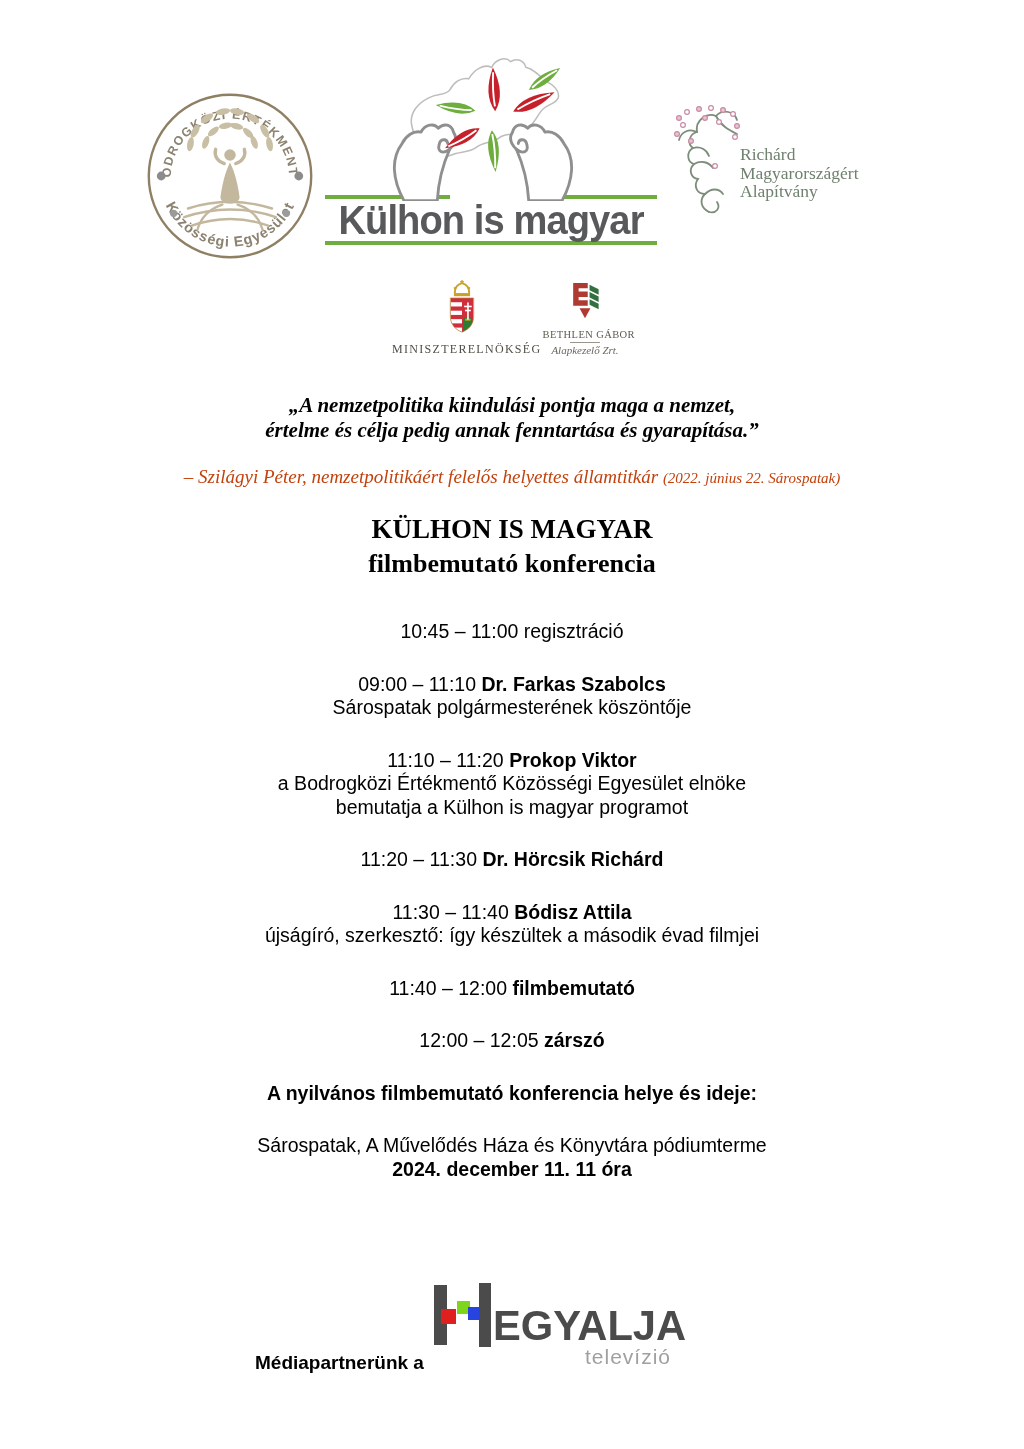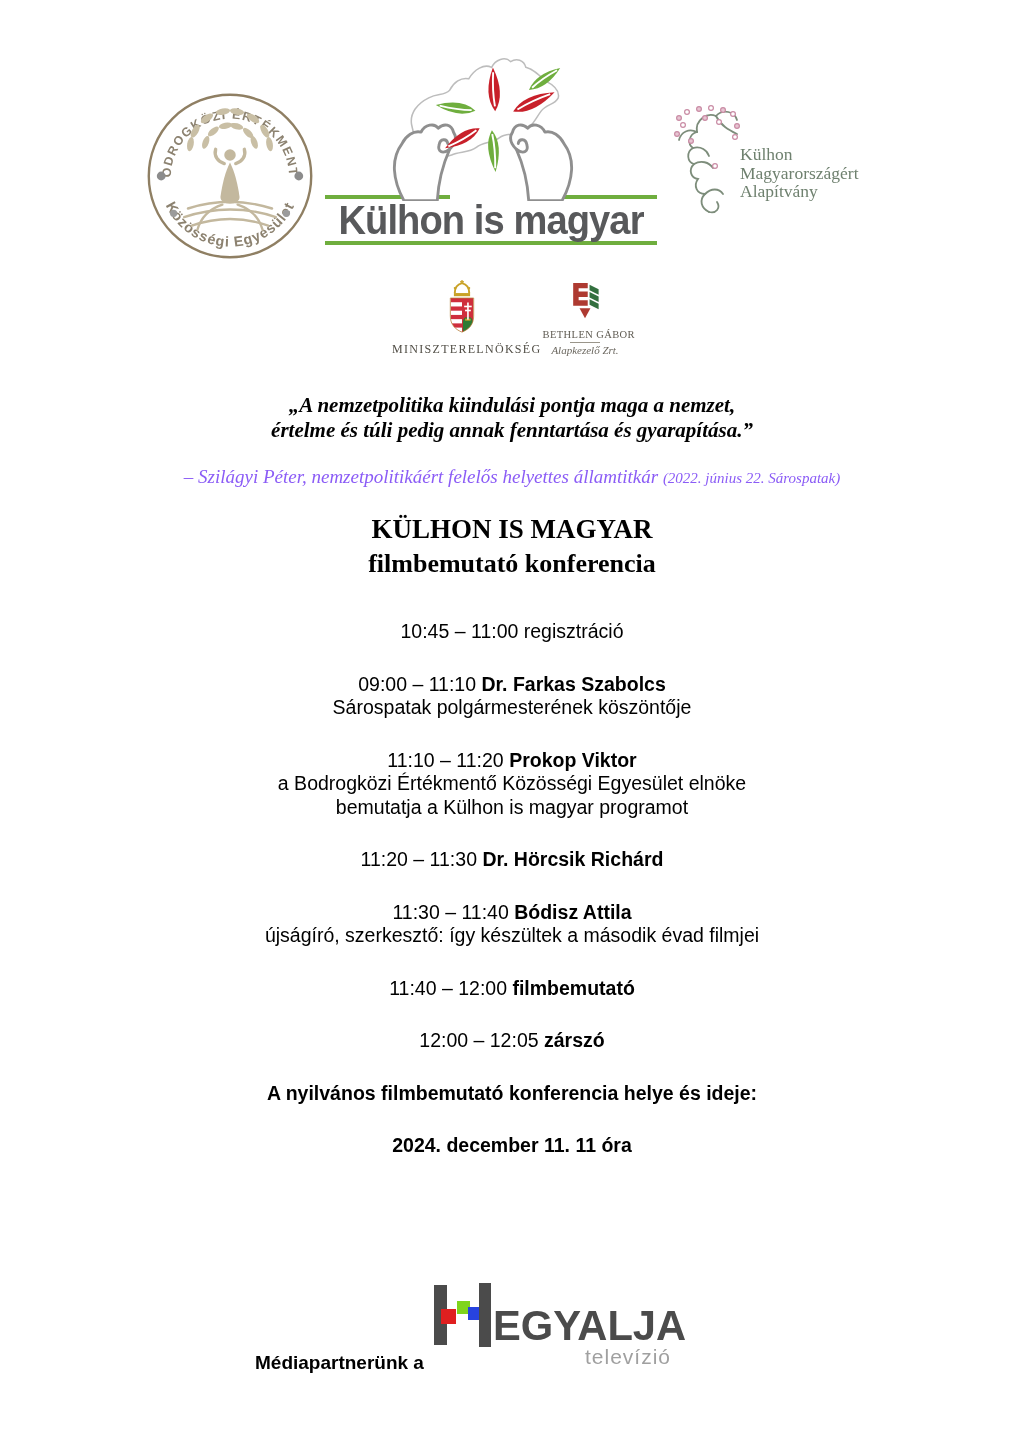--- a/index.html
+++ b/index.html
@@ -23,21 +23,21 @@
 
   
   .me-label{font-family:"Liberation Serif",serif;font-size:12px;letter-spacing:1.3px;color:#514e46;text-align:center;}
   .bg-name{font-family:"Liberation Serif",serif;font-size:10.5px;letter-spacing:.4px;color:#5f5b52;text-align:right;}
   .bg-rule{width:30px;height:1px;background:#9a958a;margin:2px auto 1px auto;}
   .bg-sub{font-family:"Liberation Serif",serif;font-style:italic;font-size:11px;color:#6b675f;text-align:center;}
 
   
   .quote{top:393px;font-family:"Liberation Serif",serif;font-weight:bold;font-style:italic;
          font-size:21px;line-height:24.5px;color:#000;}
-  .attrib{top:466px;font-family:"Liberation Serif",serif;font-style:italic;font-size:19px;color:#8b5cf6;}
+  .attrib{top:466px;font-family:"Liberation Serif",serif;font-style:italic;font-size:19px;color:#c2410c;}
   .attrib .note{font-size:15px;}
   .doc-title{top:512px;font-family:"Liberation Serif",serif;font-weight:bold;color:#000;}
   .doc-title .t1{font-size:27px;line-height:35px;}
   .doc-title .t2{font-size:26px;line-height:34px;}
 
   
   .sched{top:620px;font-size:19.5px;line-height:23.5px;color:#000;}
   .blk{margin:0 0 29px 0;}
   .blk p{margin:0;}
   .b{font-weight:bold;}
@@ -186,21 +186,21 @@
         <circle cx="64" cy="33" r="2.4" fill="#ffffff"></circle>
         <circle cx="6" cy="30" r="2.4" fill="#e7c5d2"></circle>
         <circle cx="12" cy="21" r="2.4" fill="#ffffff"></circle>
         <circle cx="34" cy="14" r="2.4" fill="#e7c5d2"></circle>
         <circle cx="48" cy="18" r="2.4" fill="#ffffff"></circle>
         <circle cx="20" cy="37" r="2.4" fill="#e7c5d2"></circle>
         <circle cx="44" cy="62" r="2.4" fill="#ffffff"></circle>
       </g>
     </svg>
     <div class="polgari-text">
-      <div>Külhon</div>
+      <div>Richárd</div>
       <div>Magyarországért</div>
       <div>Alapítvány</div>
     </div>
   </div>
 
   <div class="abs" style="left:392px;top:279px;width:140px;height:78px;">
     <svg width="36" height="56" viewBox="0 0 40 60" style="display:block;margin:0 auto;" xmlns="http://www.w3.org/2000/svg">
       <defs>
           <clipPath id="cpShield">
             <path d="M7,20 H33 V40 C33,50 27,55 20,58 C13,55 7,50 7,40 Z"></path>
@@ -238,21 +238,21 @@
       <path d="M27,21 L37,26 V32 L27,27 Z" fill="#33703f"></path>
       <path d="M16,31 L28,31 L22,42 Z" fill="#ae3a31"></path>
     </svg>
     <div class="bg-name" style="margin-top:5px;">BETHLEN GÁBOR</div>
     <div class="bg-rule"></div>
     <div class="bg-sub">Alapkezelő Zrt.</div>
   </div>
 
   <div class="abs center quote">
     <div>„A nemzetpolitika kiindulási pontja maga a nemzet,</div>
-    <div>értelme és túli pedig annak fenntartása és gyarapítása.”</div>
+    <div>értelme és célja pedig annak fenntartása és gyarapítása.”</div>
   </div>
   <div class="abs center attrib">
     <span>– Szilágyi Péter, nemzetpolitikáért felelős helyettes államtitkár</span>
     <span class="note">(2022. június 22. Sárospatak)</span>
   </div>
 
   <div class="abs center doc-title">
     <div class="t1">KÜLHON IS MAGYAR</div>
     <div class="t2">filmbemutató konferencia</div>
   </div>
@@ -287,20 +287,21 @@
       <p><span>11:40 – 12:00</span> <span class="b">filmbemutató</span></p>
     </div>
 
     <div class="blk">
       <p><span>12:00 – 12:05</span> <span class="b">zárszó</span></p>
     </div>
 
     <div class="blk venue-head">A nyilvános filmbemutató konferencia helye és ideje:</div>
 
     <div class="blk">
+      <p>Sárospatak, A Művelődés Háza és Könyvtára pódiumterme</p>
       <p class="b">2024. december 11. 11 óra</p>
     </div>
   </div>
 
   <div class="abs media-label">Médiapartnerünk a</div>
 
   <div class="abs hegyalja">
     <div class="hj-bar" style="left:2px;top:2px;width:13px;height:60px;"></div>
     <div class="hj-sq" style="left:9px;top:26px;width:15px;height:15px;background:#e01f1f;"></div>
     <div class="hj-sq" style="left:25px;top:18px;width:13px;height:13px;background:#7fd41c;"></div>

